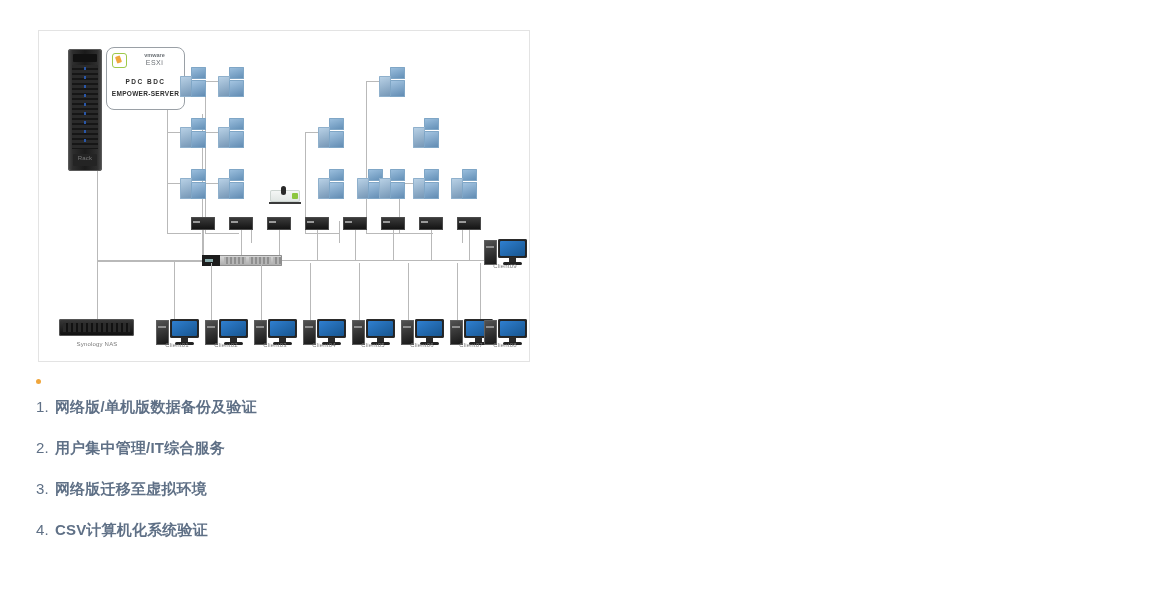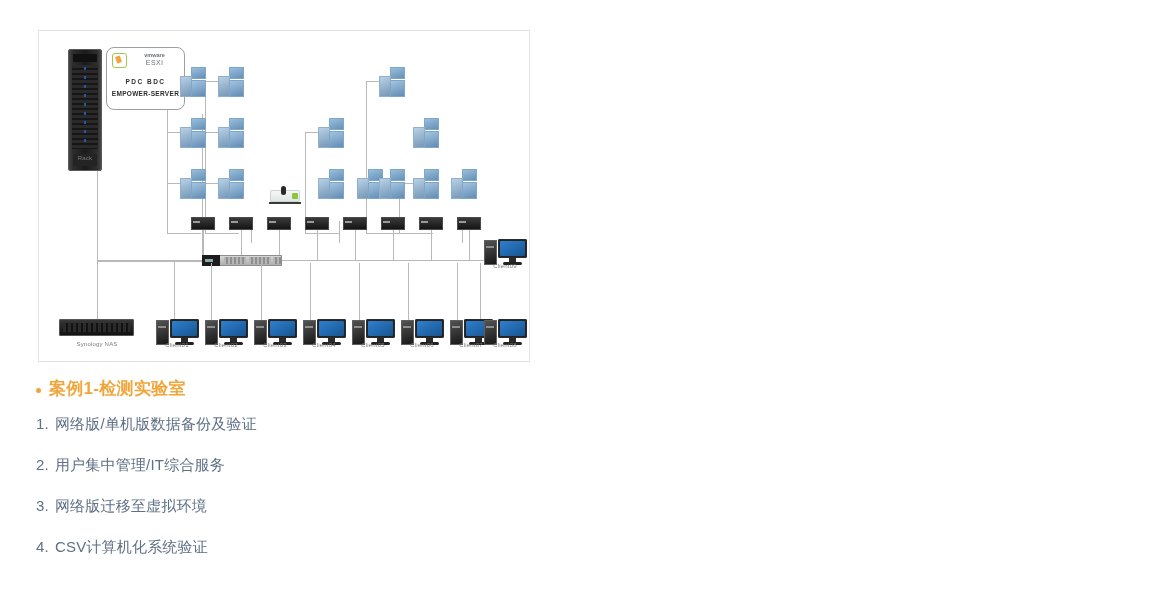--- a/index.html
+++ b/index.html
@@ -134,21 +134,21 @@
     display:inline-block;position:relative;top:1px;
   }
   .item-list{list-style:none;margin:0;padding:0;}
   .item{
     display:flex;align-items:baseline;
     font-size:15px;color:#5f7086;line-height:20px;
     margin-bottom:21px;letter-spacing:.2px;
     font-family:"Liberation Sans","DejaVu Sans",sans-serif;
   }
   .item .num{flex:0 0 auto;margin-right:6px;}
-  .item .txt{flex:1 1 auto;}
+  .item .txt{flex:1 1 auto;font-weight:bold;}
 </style>
 </head>
 <body>
 
 <div class="page">
 
   <div class="column col-left">
 
     <div class="panel panel-left">
       <div class="panel-inner">
@@ -396,21 +396,20 @@
             <div class="base"></div>
           </div>
         <div class="lbl" style="left:466px;top:232px;">Client09</div>
 
       </div>
     </div>
 
     <div class="textblock tb-left">
       <h2 class="case-title">
         <span class="dot"></span>
-        <span>案例1-检测实验室</span>
       </h2>
       <ul class="item-list">
         <li class="item">
           <span class="num">1.</span>
           <span class="txt">网络版/单机版数据备份及验证</span>
         </li>
         <li class="item">
           <span class="num">2.</span>
           <span class="txt">用户集中管理/IT综合服务</span>
         </li>

